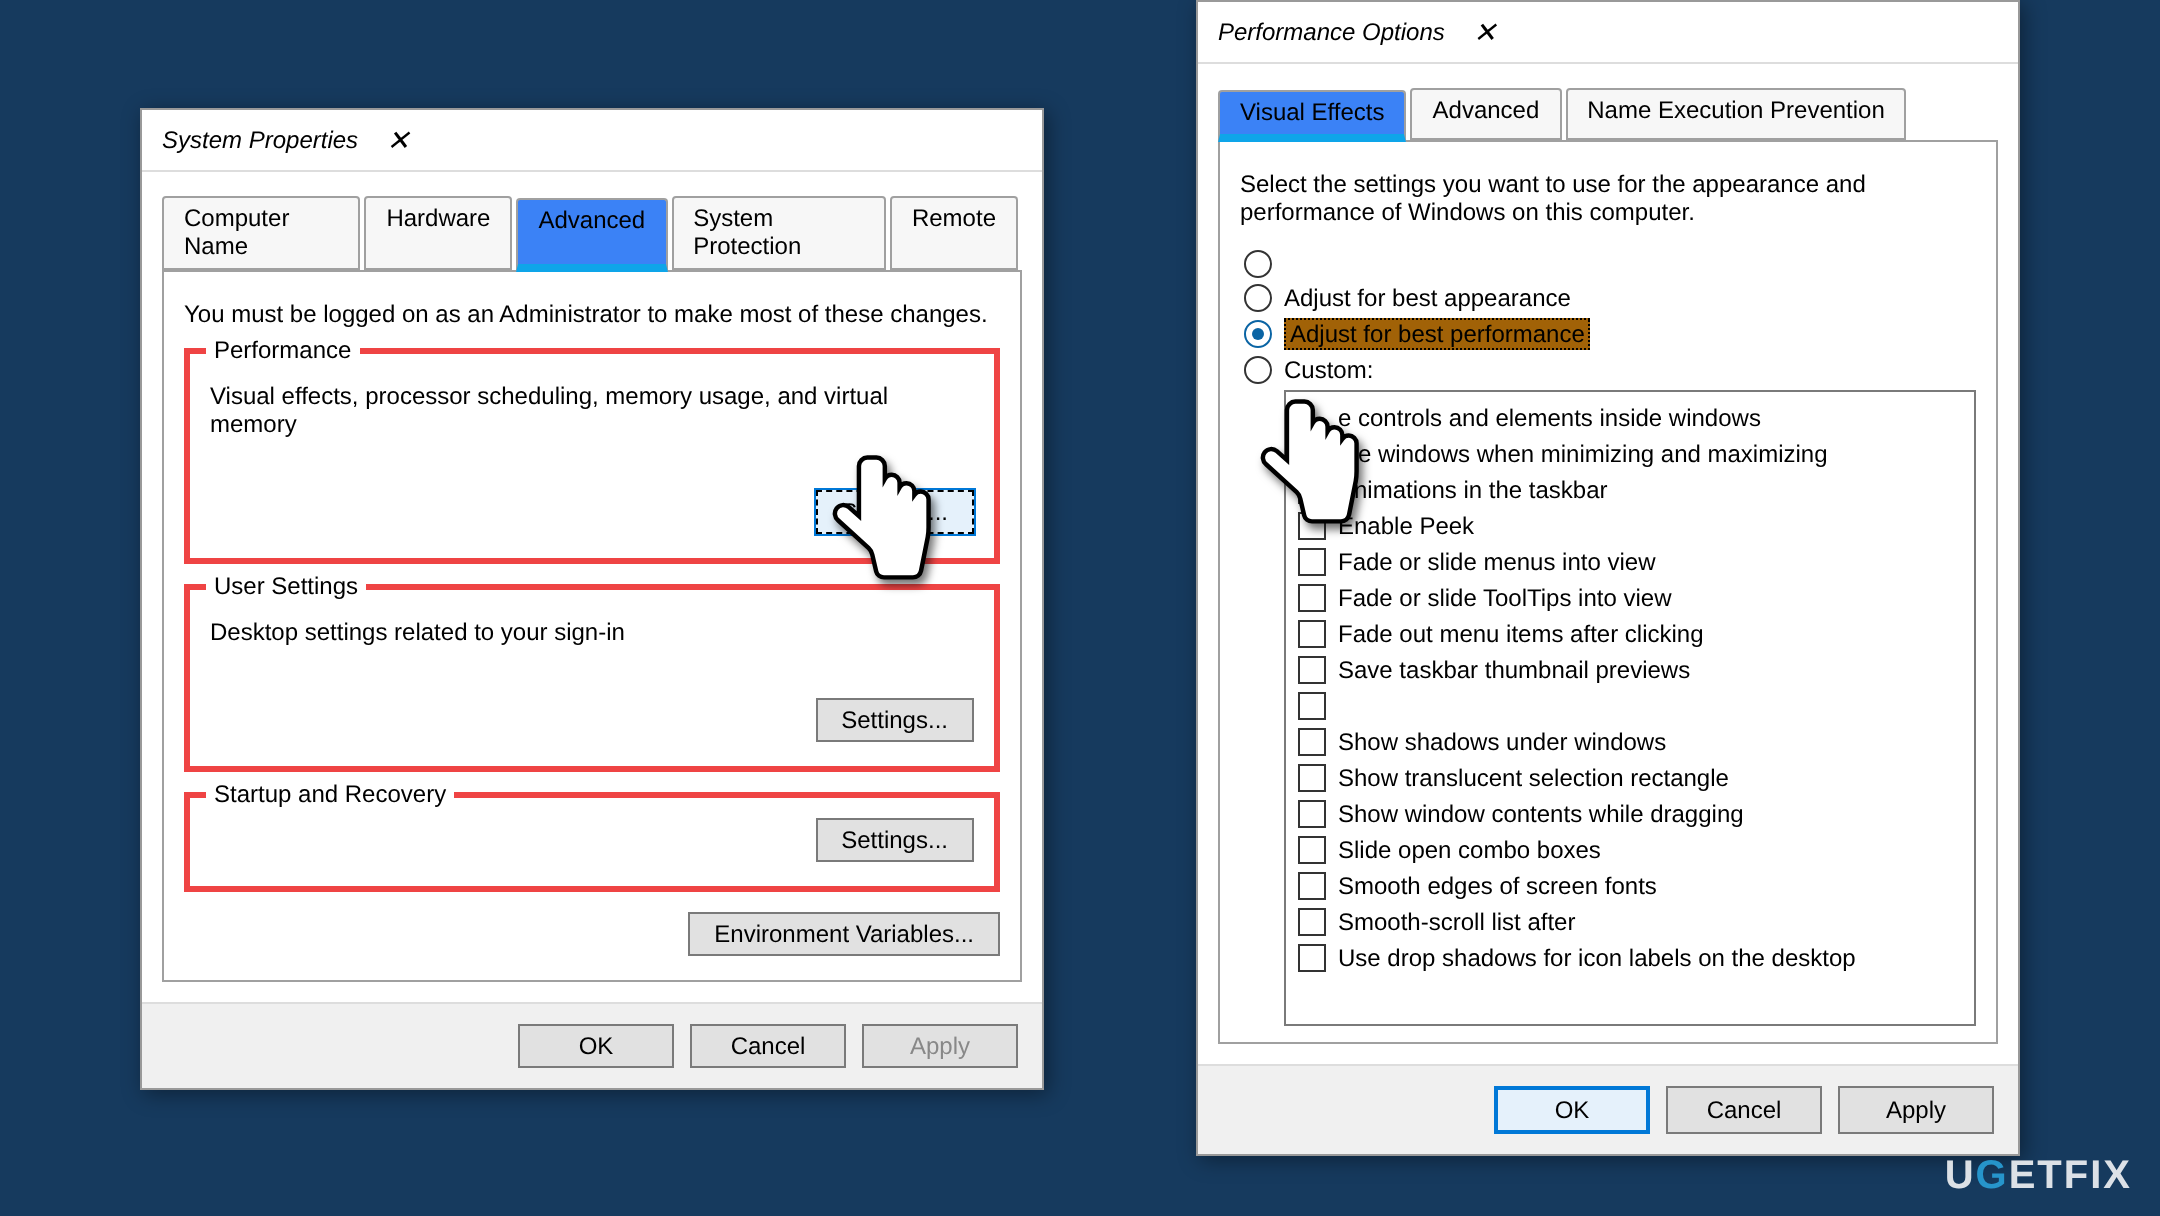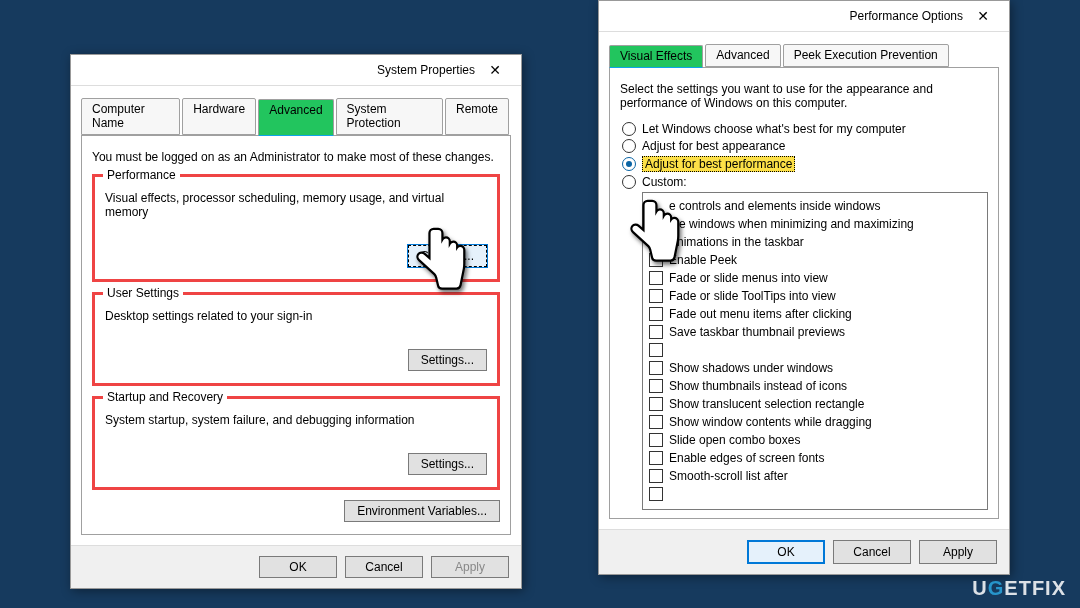--- a/index.html
+++ b/index.html
@@ -16,24 +16,25 @@
   .window {
     position: absolute;
     background: #fff;
     border: 1px solid #999;
     box-shadow: 2px 2px 10px rgba(0,0,0,.4);
   }
   .titlebar {
     height: 30px;
     display: flex;
     align-items: center;
-    justify-content: flex-end;
+    justify-content: flex-start;
     padding: 0 6px 0 10px;
     border-bottom: 1px solid #ddd;
     background: #fff;
+    font-style: italic;
   }
   .titlebar .title { font-size: 12px; }
   .close-btn {
     width: 40px; height: 24px;
     display: flex; align-items: center; justify-content: center;
     font-size: 14px; font-family: Arial;
     cursor: pointer;
   }
   .body-area { padding: 6px 10px 10px 10px; background: #fff; }
   .tabs {
@@ -48,22 +49,22 @@
     margin-right: 2px;
     background: #fff;
     position: relative;
     top: 1px;
     border-radius: 2px 2px 0 0;
     cursor: pointer;
     font-size: 12px;
   }
   .tab.inactive { background: #f7f7f7; top:0; border-bottom:1px solid #a0a0a0;}
   .tab.active {
-    background: #22c55e;
-    border-bottom: 1px solid #0ea5e9;
+    background: #3b82f6;
+    border-bottom: 4px solid #0ea5e9;
     z-index: 2;
   }
   .tab-content {
     border: 1px solid #a0a0a0;
     border-top: none;
     padding: 10px 10px 12px 10px;
   }
   .instr { margin: 4px 0 10px 0; }
   .group {
     border: 3px solid #ef4444;
@@ -101,21 +102,21 @@
     display: flex; align-items: center; gap: 6px; margin: 3px 0 3px 2px;
     cursor: pointer;
   }
   .radio {
     width: 12px; height: 12px; border: 1px solid #333; border-radius: 50%;
     display: inline-flex; align-items:center; justify-content:center;
     background:#fff;
   }
   .radio.sel { border-color:#0a64a4;}
   .radio.sel::after { content:""; width:6px; height:6px; background:#0a64a4; border-radius:50%; }
-  .radio-label.selbox { border:1px dotted #000; padding:0 2px; background:#fde047;}
+  .radio-label.selbox { border:1px dotted #000; padding:0 2px; background:#a16207;}
   .chk-list {
     border: 1px solid #7a7a7a;
     height: 308px;
     overflow: hidden;
     padding: 4px 6px;
     margin: 2px 0 0 22px;
   }
   .chk-row { display:flex; align-items:center; gap:6px; height:18px; font-size:12px;}
   .chk {
     width:12px; height:12px; border:1px solid #333; background:#fff; flex:0 0 auto;
@@ -164,21 +165,20 @@
       <div class="group">
         <span class="group-title">User Settings</span>
         <div class="group-desc">Desktop settings related to your sign-in</div>
         <div class="btn-right">
           <button class="btn">Settings...</button>
         </div>
       </div>
 
       <div class="group">
         <span class="group-title">Startup and Recovery</span>
-        <div class="group-desc">System startup, system failure, and debugging information</div>
         <div class="btn-right">
           <button class="btn">Settings...</button>
         </div>
       </div>
 
       <div class="btn-right" style="margin-top:6px;">
         <button class="btn">Environment Variables...</button>
       </div>
     </div>
   </div>
@@ -191,28 +191,27 @@
 
 <div class="window" style="left:598px; top:0; width:410px;">
   <div class="titlebar">
     <span class="title">Performance Options</span>
     <div class="close-btn">✕</div>
   </div>
   <div class="body-area">
     <div class="tabs" id="po-tabs">
         <div class="tab active">Visual Effects</div>
         <div class="tab inactive">Advanced</div>
-        <div class="tab inactive">Peek Execution Prevention</div>
+        <div class="tab inactive">Name Execution Prevention</div>
       </div>
     <div class="tab-content" style="padding-bottom:8px;">
       <div class="instr" style="margin-bottom:12px;">Select the settings you want to use for the appearance and performance of Windows on this computer.</div>
       <div id="po-radios">
           <div class="radio-row">
             <span class="radio"></span>
-            <span>Let Windows choose what's best for my computer</span>
           </div>
           <div class="radio-row">
             <span class="radio"></span>
             <span>Adjust for best appearance</span>
           </div>
           <div class="radio-row">
             <span class="radio sel"></span>
             <span class="radio-label selbox">Adjust for best performance</span>
           </div>
           <div class="radio-row">
@@ -255,44 +254,41 @@
           </div>
           <div class="chk-row">
             <span class="chk"></span>
           </div>
           <div class="chk-row">
             <span class="chk"></span>
             <span title="Show shadows under windows">Show shadows under windows</span>
           </div>
           <div class="chk-row">
             <span class="chk"></span>
-            <span title="Show thumbnails instead of icons">Show thumbnails instead of icons</span>
-          </div>
-          <div class="chk-row">
-            <span class="chk"></span>
             <span title="Show translucent selection rectangle">Show translucent selection rectangle</span>
           </div>
           <div class="chk-row">
             <span class="chk"></span>
             <span title="Show window contents while dragging">Show window contents while dragging</span>
           </div>
           <div class="chk-row">
             <span class="chk"></span>
             <span title="Slide open combo boxes">Slide open combo boxes</span>
           </div>
           <div class="chk-row">
             <span class="chk"></span>
-            <span title="Smooth edges of screen fonts">Enable edges of screen fonts</span>
+            <span title="Smooth edges of screen fonts">Smooth edges of screen fonts</span>
           </div>
           <div class="chk-row">
             <span class="chk"></span>
             <span title="Smooth-scroll list boxes">Smooth-scroll list after</span>
           </div>
           <div class="chk-row">
             <span class="chk"></span>
+            <span title="Use drop shadows for icon labels on the desktop">Use drop shadows for icon labels on the desktop</span>
           </div>
         </div>
     </div>
   </div>
   <div class="dlg-buttons">
     <button class="btn default">OK</button>
     <button class="btn">Cancel</button>
     <button class="btn">Apply</button>
   </div>
 </div>

